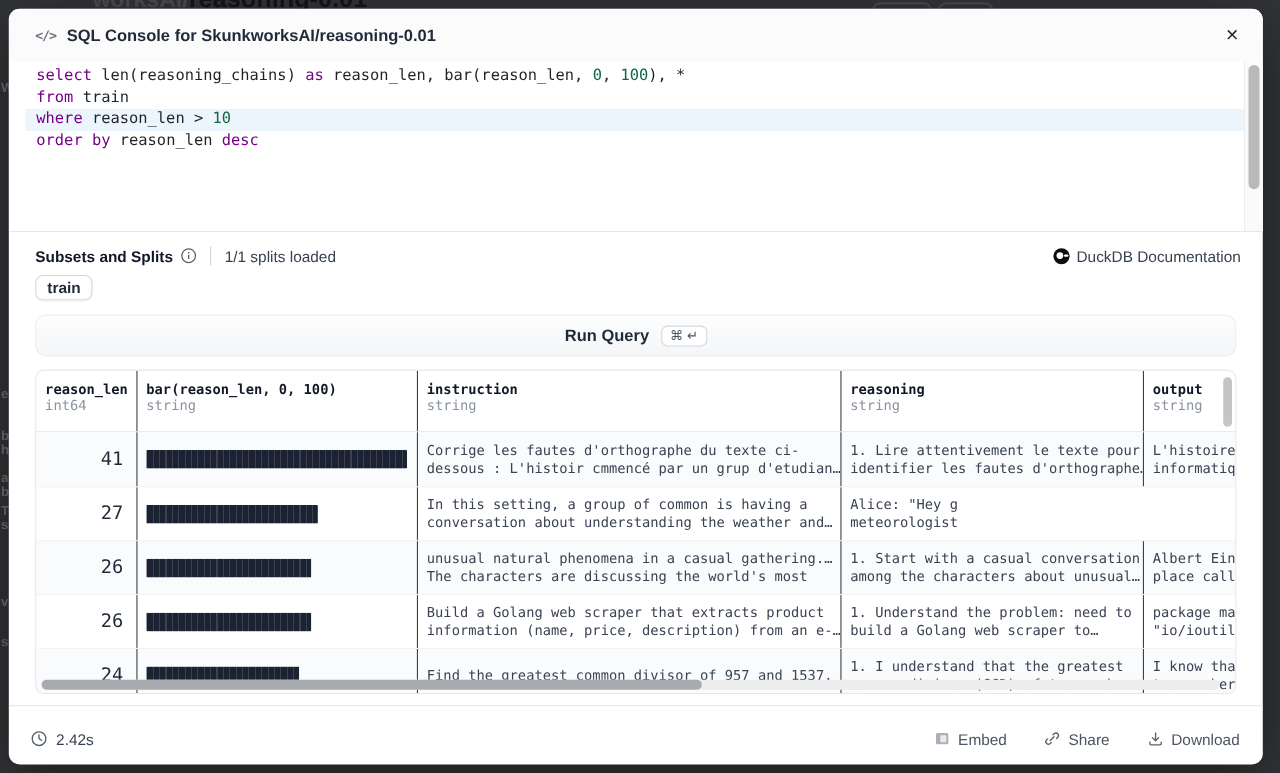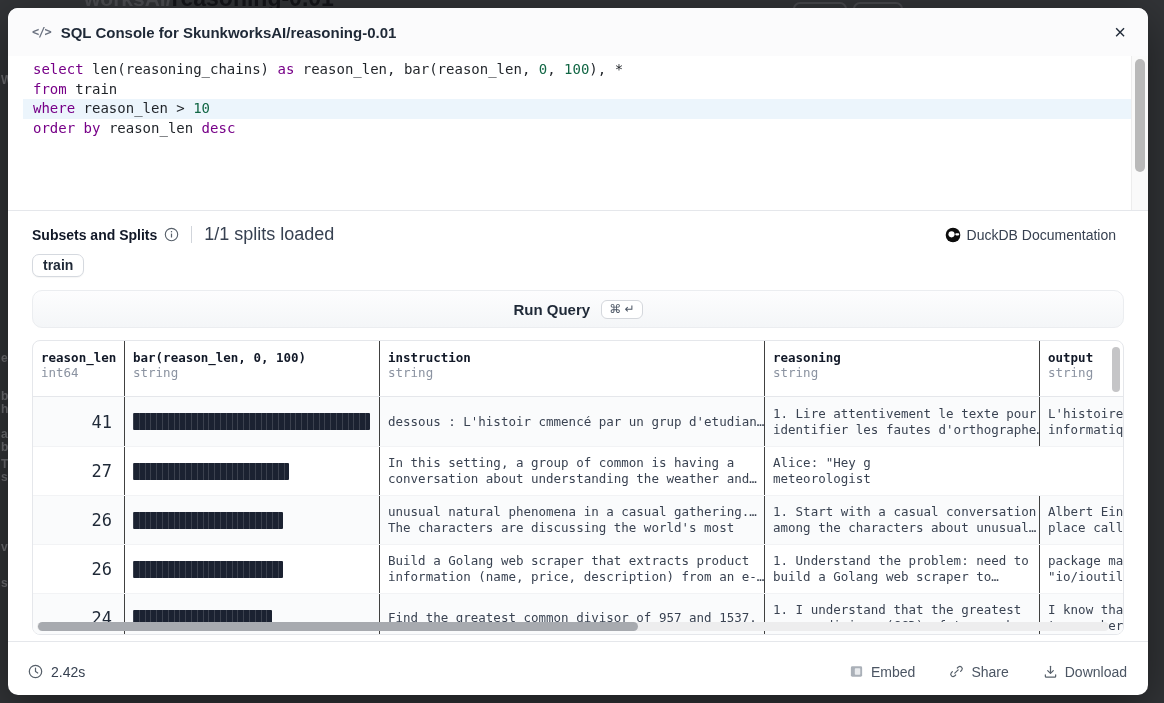--- a/index.html
+++ b/index.html
@@ -36,25 +36,25 @@
   .editor { position:absolute; left:15px; right:17px; top:4px; bottom:0; font-family:"DejaVu Sans Mono",monospace; font-size:14px; line-height:19.5px; color:#1f2328; cursor:text; }
   .code-line { padding-left:10px; white-space:pre; }
   .code-line.active { background:#ecf5fc; }
   .tok-kw { color:#770088; }
   .tok-num { color:#116644; }
   .tok-pl { color:#1f2328; }
   .editor-scrollbar { position:absolute; top:0; right:0; width:17px; height:100%; background:#fafafa; border-left:1px solid #ededed; }
   .editor-scrollbar .thumb { position:absolute; top:3px; left:3px; width:10px; height:113px; background:#b9b9b9; border-radius:6px; }
 
   
-  .section-row { flex:none; display:flex; align-items:center; padding:13px 32px 0 24px; }
+  .section-row { flex:none; display:flex; align-items:center; padding:13px 20px 0 24px; }
   .section-title { font-size:14px; font-weight:700; color:#111827; }
   .info-icon { margin-left:7px; display:inline-flex; }
   .vdiv { width:1px; height:17px; background:#d1d5db; margin:0 12px; }
-  .section-status { font-size:18px; color:#374151; }
+  .section-status { font-size:14px; color:#374151; }
   .doc-link { margin-left:auto; display:flex; align-items:flex-start; gap:6px; font-size:14px; color:#374151; cursor:pointer; }
 
   .chip-row { flex:none; padding:9px 24px 0; }
   .chip { display:inline-block; border:1px solid #d5d9df; border-radius:7px; padding:2px 10px 3px; font-size:14px; font-weight:700; color:#1f2937; background:#fff; box-shadow:0 1px 1px rgba(0,0,0,.04); cursor:pointer; }
 
   
   .run-btn { flex:none; margin:13px 24px 0; height:38px; border-radius:10px;
     background:linear-gradient(#fdfdfe,#f4f6f8); border:1px solid #ebedf0;
     display:flex; align-items:center; justify-content:center; gap:11px;
     font-size:15px; font-weight:700; color:#1f2937; cursor:pointer; }
@@ -185,20 +185,21 @@
           <div class="col-type">string</div>
         </div>
       </div>
     <div id="table-body">
         <div class="tr row alt">
           <div class="td num-cell">41</div>
           <div class="td">
             <div class="bar" style="width: 237px;"></div>
           </div>
           <div class="td">
+            <div class="txt-line">Corrige les fautes d'orthographe du texte ci-</div>
             <div class="txt-line">dessous : L'histoir cmmencé par un grup d'etudian…</div>
           </div>
           <div class="td">
             <div class="txt-line">1. Lire attentivement le texte pour</div>
             <div class="txt-line">identifier les fautes d'orthographe…</div>
           </div>
           <div class="td">
             <div class="txt-line">L'histoire co</div>
             <div class="txt-line">informatique </div>
           </div>

